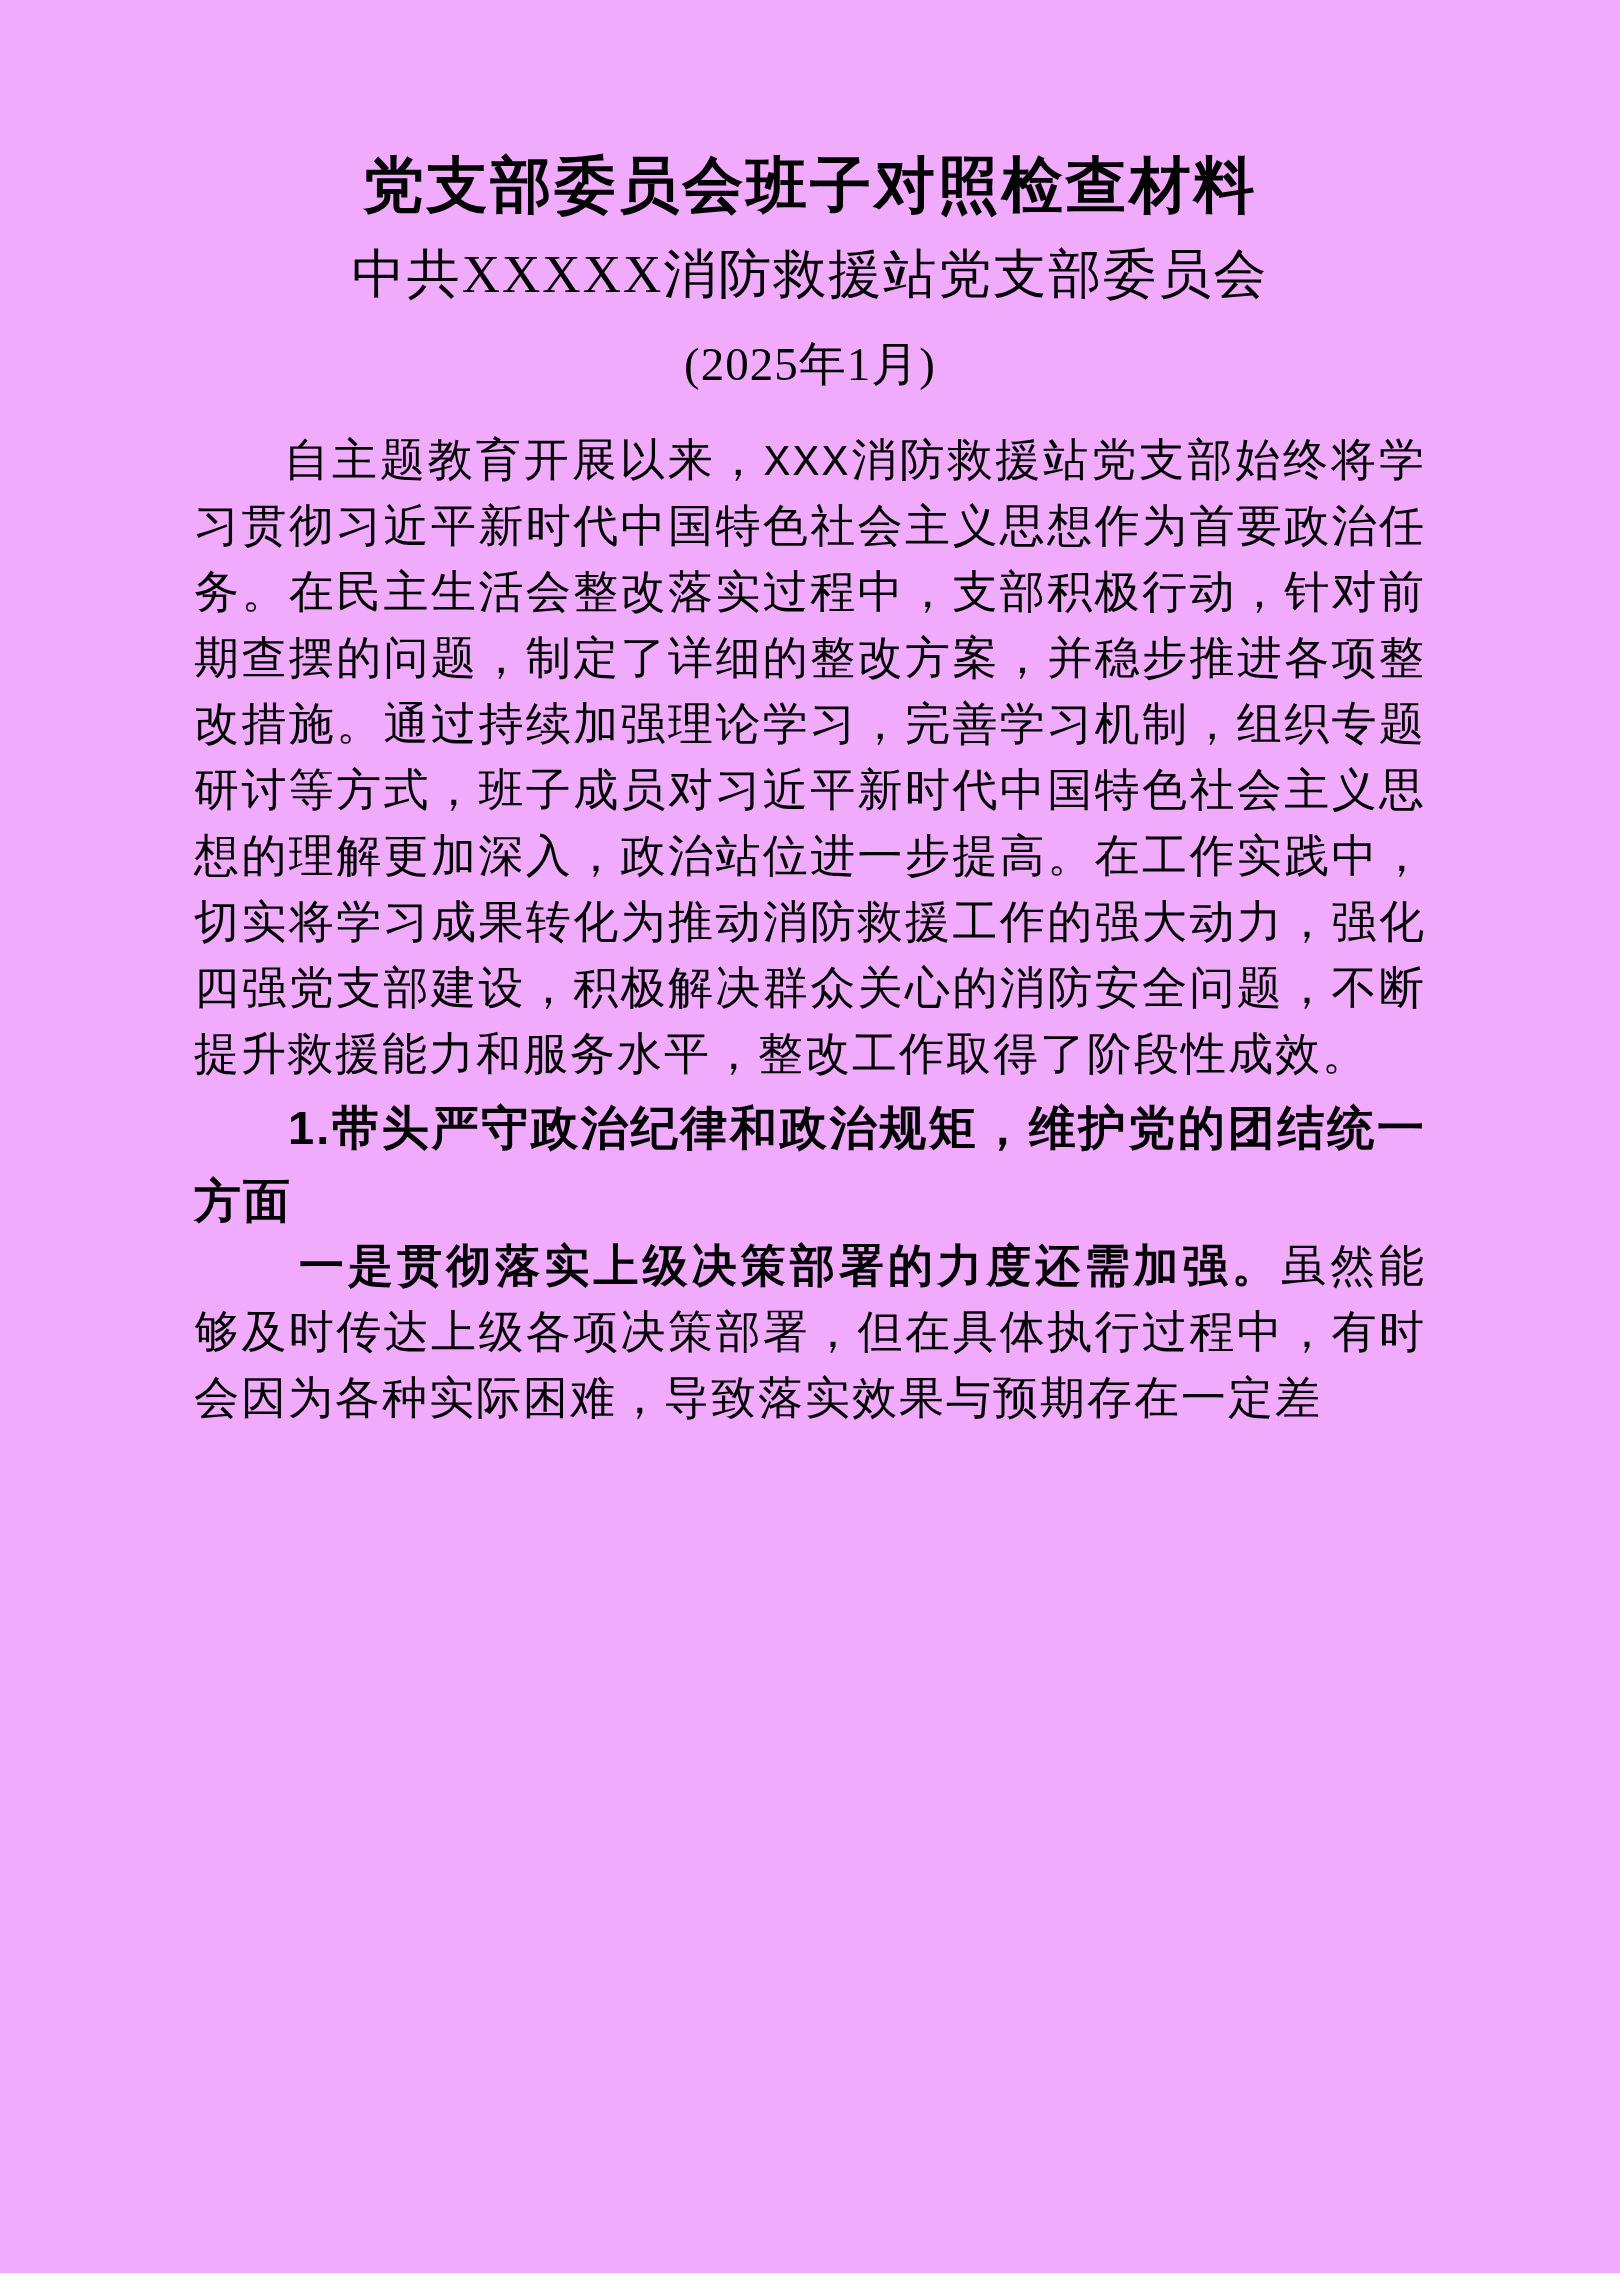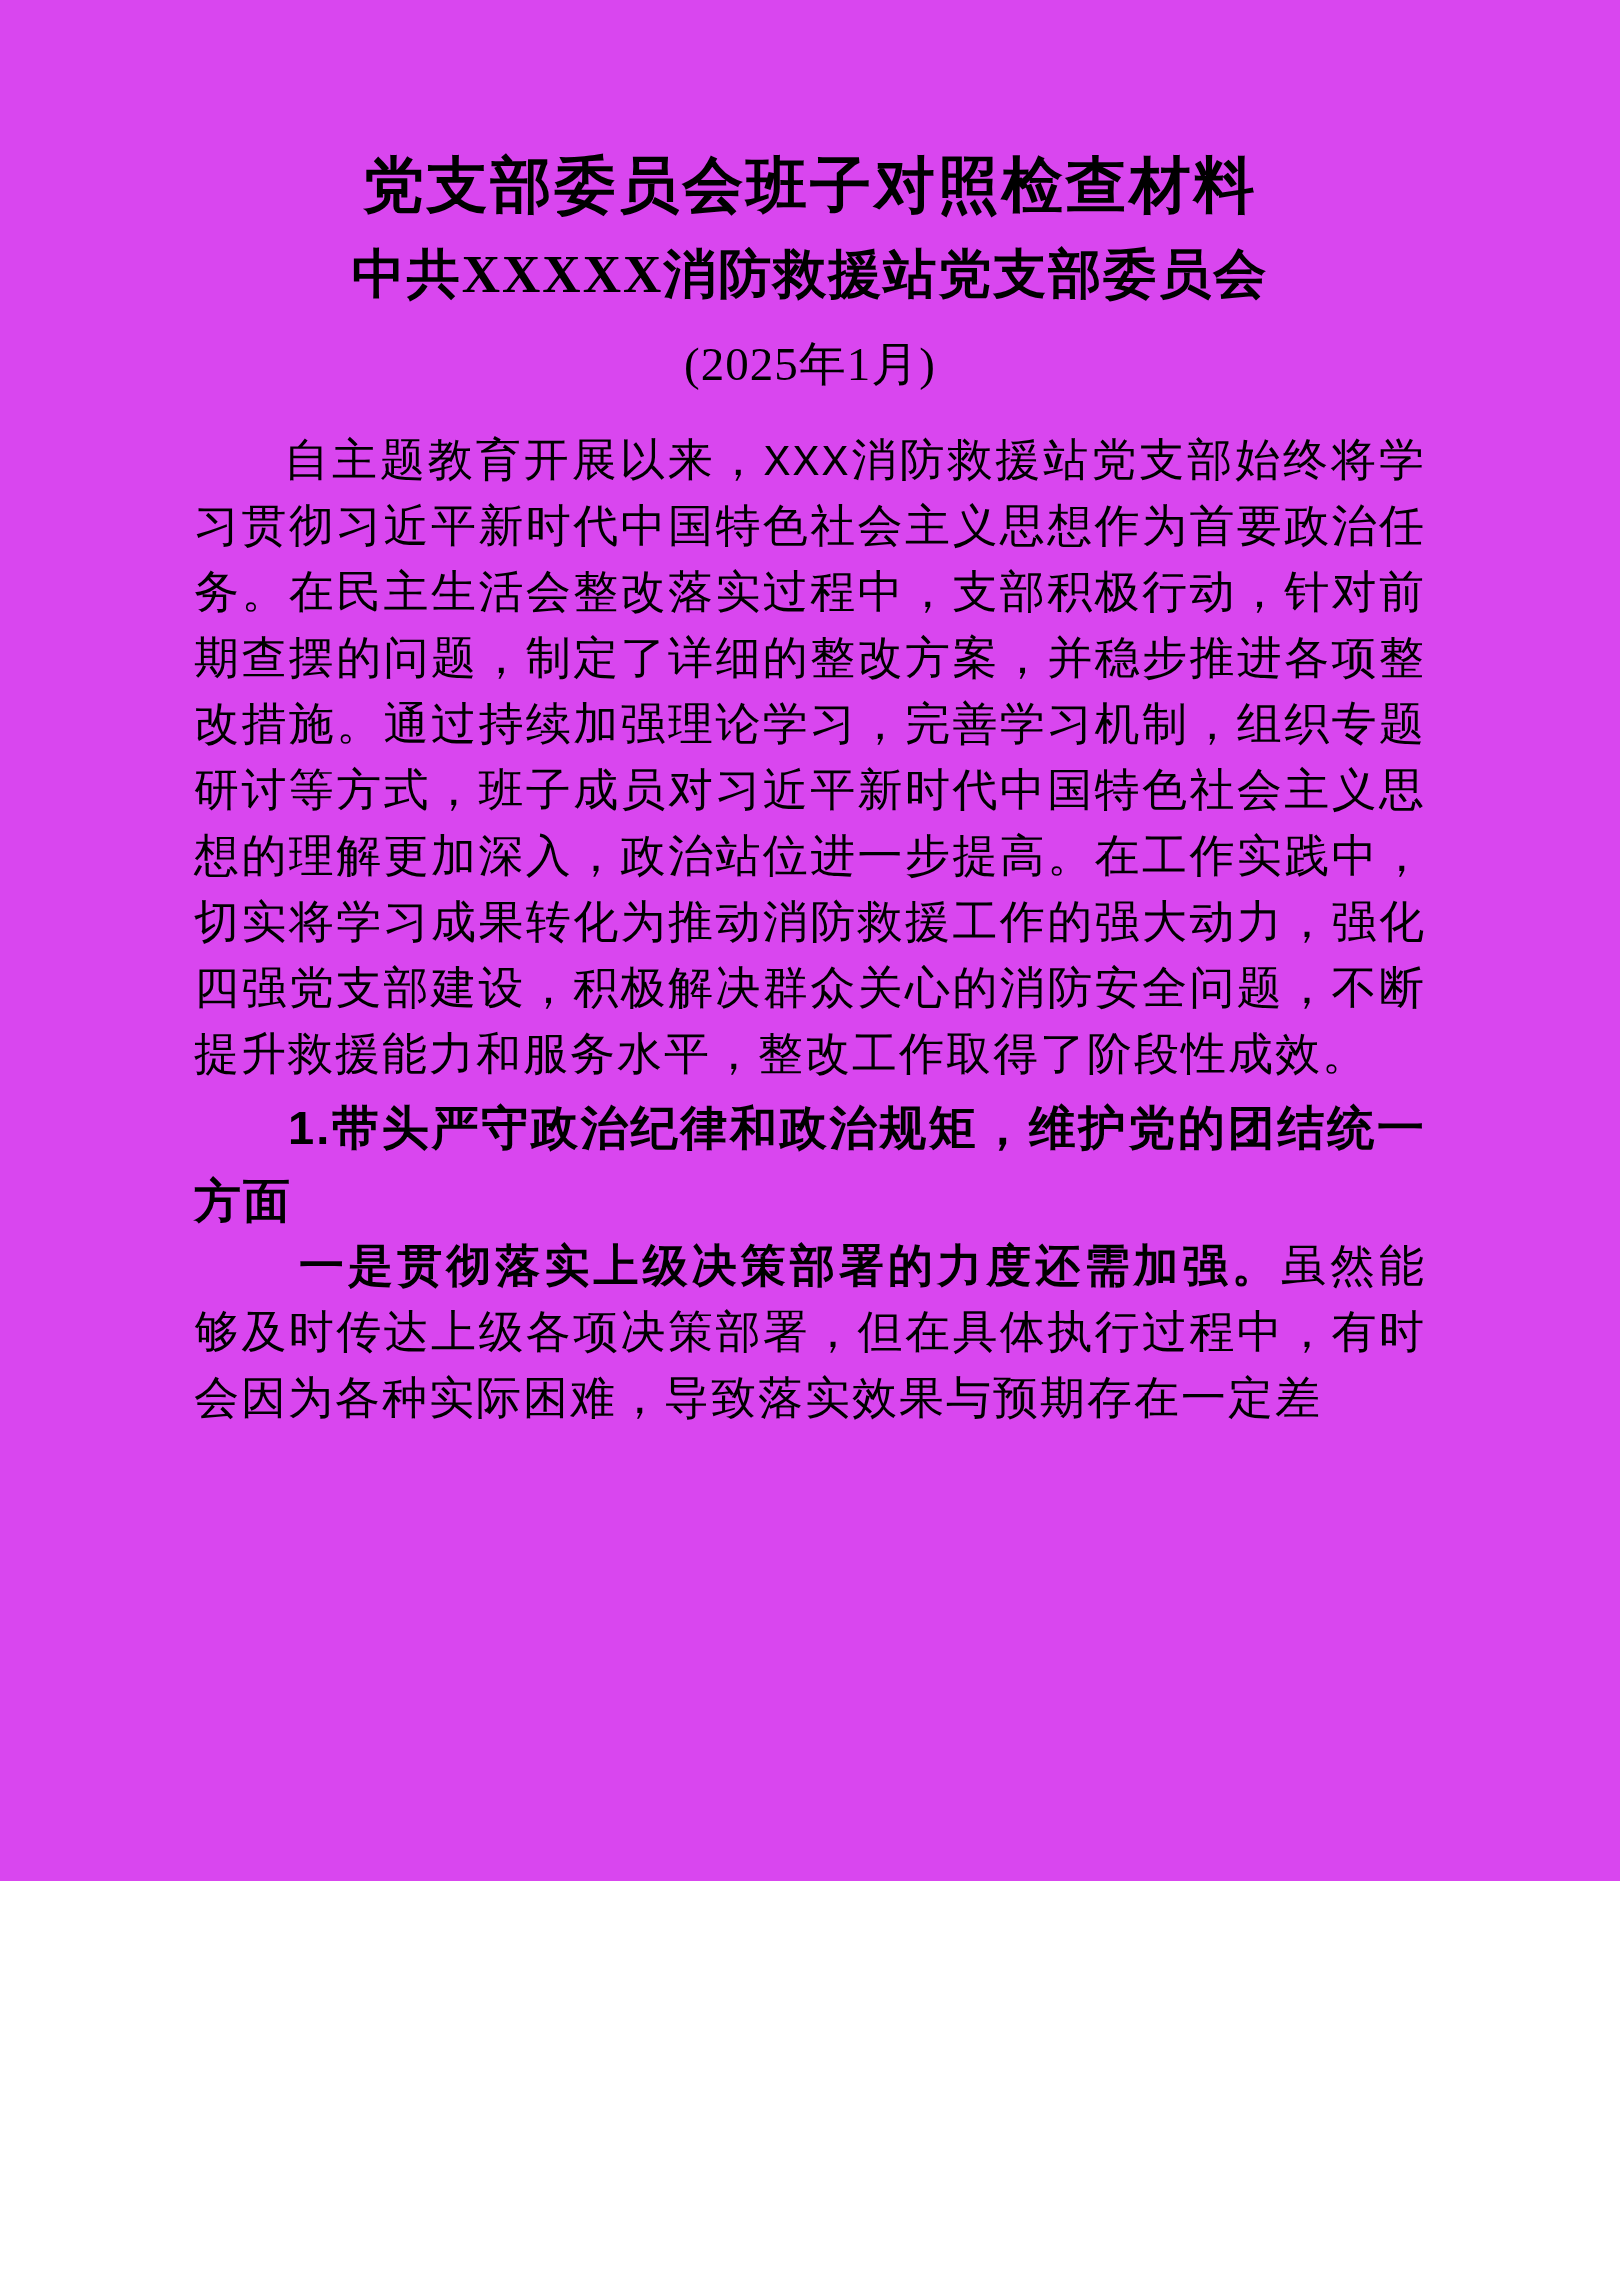--- a/index.html
+++ b/index.html
@@ -3,42 +3,42 @@
   <meta charset="utf-8">
   <style>
     html, body {
       margin: 0;
       padding: 0;
       background: #ffffff;
     }
     .page {
       position: relative;
       width: 1620px;
-      height: 1881px;
+      height: 2273px;
       box-sizing: border-box;
       margin: 0 auto;
-      background: #d946ef;
+      background: #f0abfc;
       color: #000000;
       padding: 147px 194px 78px 194px;
       font-family: "Liberation Serif", "DejaVu Serif", serif;
       overflow: hidden;
     }
     .doc-title {
       text-align: center;
       font-family: "Liberation Sans", "DejaVu Sans", sans-serif;
       font-weight: 700;
       font-size: 61px;
       line-height: 1.25;
       letter-spacing: 2.9px;
       margin: 0 0 15.7px 0;
     }
     .doc-subtitle {
       text-align: center;
       font-family: "Liberation Serif", "DejaVu Serif", serif;
-      font-weight: 700;
+      font-weight: 400;
       font-size: 53px;
       line-height: 1.35;
       letter-spacing: 2px;
       margin: 0 0 21.6px 0;
     }
     .doc-date {
       text-align: center;
       font-family: "Liberation Serif", "DejaVu Serif", serif;
       font-weight: 400;
       font-size: 47px;

